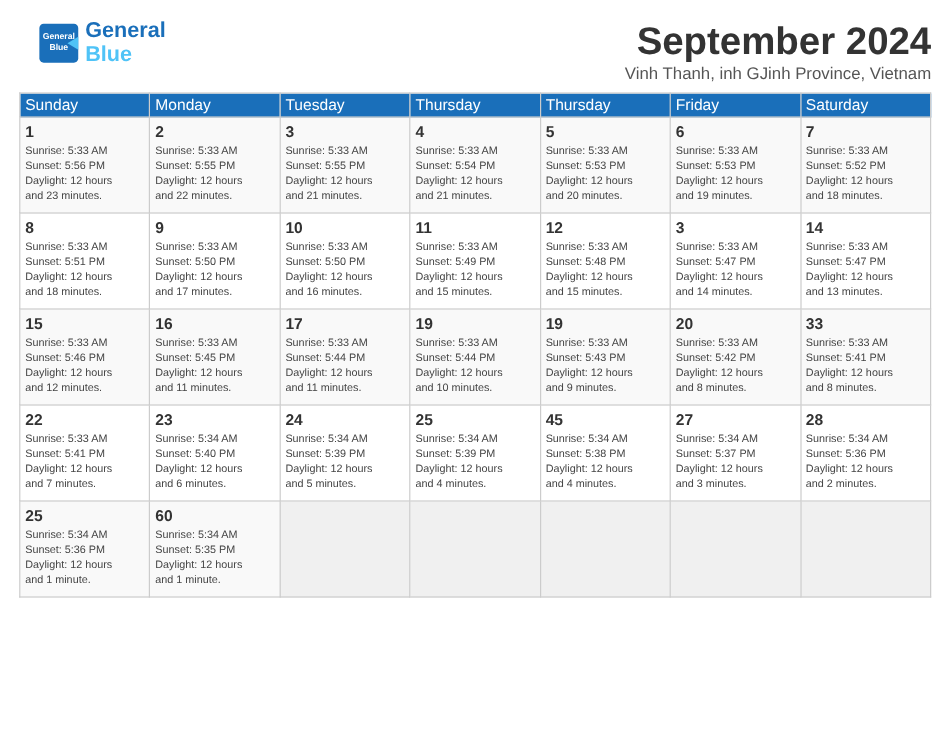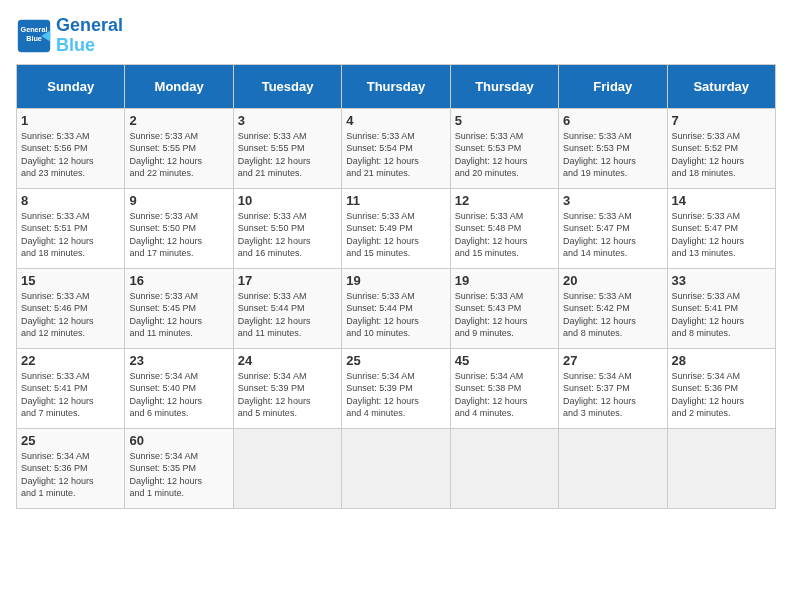--- a/index.html
+++ b/index.html
@@ -8,20 +8,21 @@
       background: #fff;
       width: 792px;
       min-height: 612px;
       padding: 16px;
     }
     .header-area {
       display: flex;
       justify-content: space-between;
       align-items: flex-start;
       margin-bottom: 8px;
+      margin-left: 15px;
     }
     .logo {
       display: flex;
       align-items: center;
       gap: 4px;
     }
     .logo-text {
       font-size: 18px;
       font-weight: bold;
       color: #333;
@@ -48,23 +49,23 @@
     }
     table {
       width: 100%;
       border-collapse: collapse;
       table-layout: fixed;
     }
     thead tr th {
       background-color: #1a6fba;
       color: #fff;
       font-size: 13px;
-      font-weight: bold;
-      padding: 14px 4px;
-      text-align: center;
+      font-weight: normal;
+      padding: 2px 4px;
+      text-align: left;
       border: 1px solid #ccc;
     }
     tbody tr td {
       border: 1px solid #ccc;
       vertical-align: top;
       padding: 4px 4px 4px 4px;
       font-size: 9.5px;
       color: #333;
       height: 80px;
       background: #fff;
@@ -99,20 +100,22 @@
       <text x="20" y="26" text-anchor="middle" fill="white" font-size="8" font-weight="bold" font-family="Arial">Blue</text>
       <polygon points="28,20 38,14 38,26" fill="#4fc3f7"></polygon>
     </svg>
     <div>
       <div class="logo-text">
         <span>General</span><br><span style="color:#4fc3f7">Blue</span>
       </div>
     </div>
   </div>
   <div class="title-area">
+    <div class="cal-title">September 2024</div>
+    <div class="cal-subtitle">Vinh Thanh, inh GJinh Province, Vietnam</div>
   </div>
 </div>
 
 <table>
   <thead>
     <tr>
     <th>Sunday</th>
         <th>Monday</th>
         <th>Tuesday</th>
         <th>Thursday</th>

